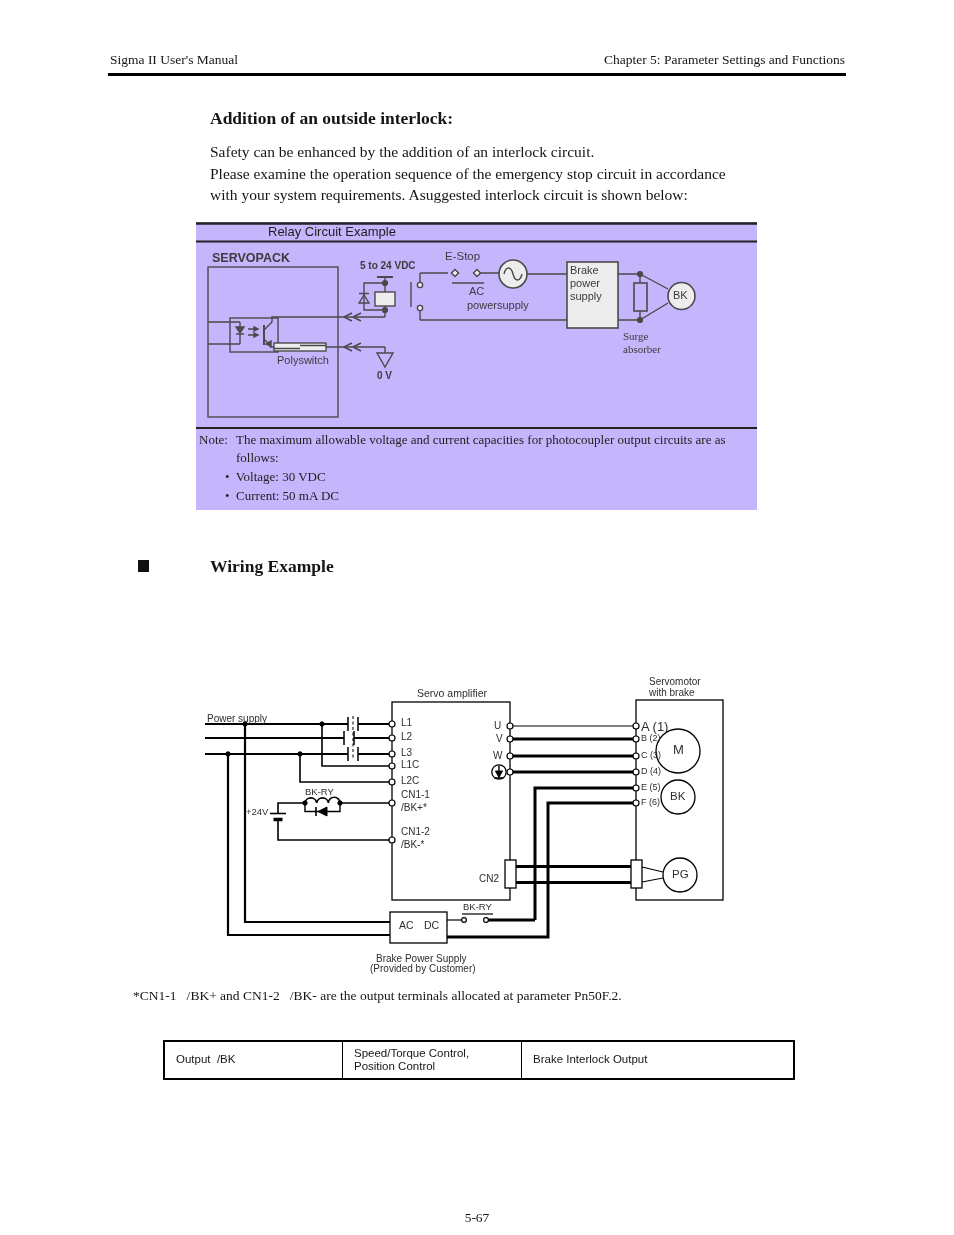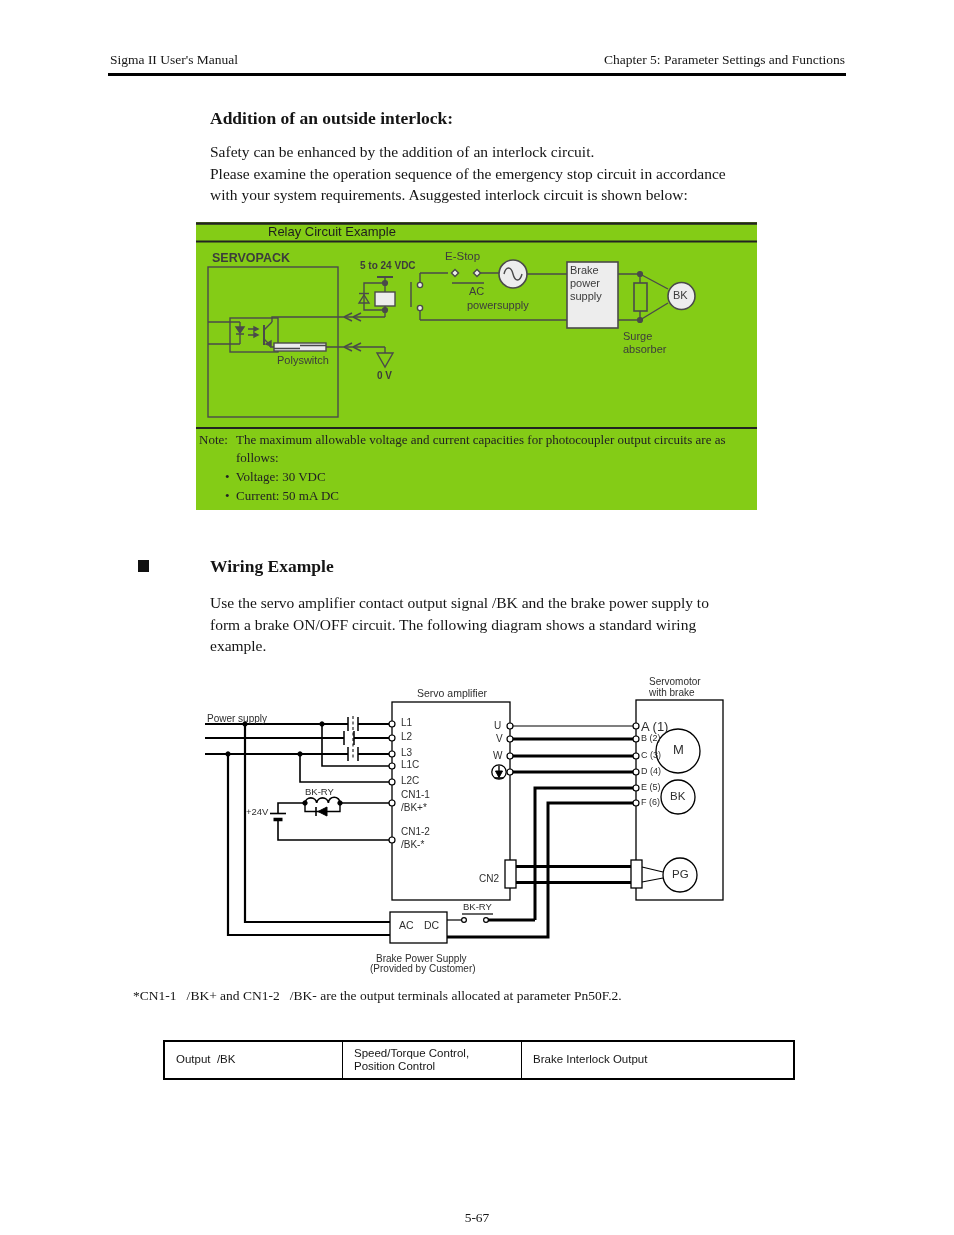--- a/index.html
+++ b/index.html
@@ -8,21 +8,21 @@
   .abs{position:absolute;}
   .pre{white-space:pre-line;}
   .prew{white-space:pre-wrap;}
   .hdr{font-size:13.5px;}
   .hrule{background:#000;}
   .h1{font-size:17.5px;font-weight:bold;}
   .body-text{font-size:15.5px;line-height:21.7px;}
   .fig{position:absolute;}
   .fig svg{position:absolute;left:0;top:0;}
   .fig .lbl{position:absolute;font-family:"Liberation Sans",sans-serif;color:#2e2e2e;line-height:1.15;}
-  .relay-fig{background:#84cc16;}
+  .relay-fig{background:#c4b5fd;}
   .relay-fig .lbl{color:#3c3c3c;}
   .note-text{position:absolute;font-family:"Liberation Serif",serif;font-size:13px;color:#222;}
   .sq{background:#111;}
   .ftable{position:absolute;display:flex;border:2px solid #000;background:#fff;}
   .ftable .cell{display:flex;align-items:center;box-sizing:border-box;padding-left:11px;
       font-family:"Liberation Sans",sans-serif;font-size:11.5px;line-height:13.5px;
       border-right:1.5px solid #000;white-space:pre-wrap;}
   .ftable .cell:last-child{border-right:none;}
   .pgnum{font-size:13.5px;}
 </style>
@@ -93,37 +93,34 @@
     <span class="lbl" style="left:72px;top:3px;font-size:13px;color:#1d1d1d;">Relay Circuit Example</span>
     <span class="lbl" style="left:16px;top:29px;font-size:12.5px;font-weight:bold;">SERVOPACK</span>
     <span class="lbl" style="left:164px;top:38px;font-size:10px;font-weight:bold;">5 to 24 VDC</span>
     <span class="lbl" style="left:249px;top:28px;font-size:11.5px;">E-Stop</span>
     <span class="lbl" style="left:273px;top:63px;font-size:11px;">AC</span>
     <span class="lbl" style="left:271px;top:77px;font-size:11px;">powersupply</span>
     <span class="lbl pre" style="left:374px;top:42px;font-size:11px;line-height:13px;">Brake
 power
 supply</span>
     <span class="lbl" style="left:477px;top:67px;font-size:11px;">BK</span>
-    <span class="lbl pre" style="left:427px;top:108px;font-size:11px;line-height:13px;">Surge
+    <span class="lbl pre" style="left:427px;top:108px;font-size:11px;line-height:13px;font-family:Liberation Serif, serif;">Surge
 absorber</span>
     <span class="lbl" style="left:37px;top:132px;font-size:11px;margin-left:44px;">Polyswitch</span>
     <span class="lbl" style="left:181px;top:148px;font-size:10px;font-weight:bold;">0 V</span>
 
     <span class="note-text" style="left:3px;top:210px;">Note:</span>
     <span class="note-text" style="left:40px;top:210px;">The maximum allowable voltage and current capacities for photocoupler output circuits are as</span>
     <span class="note-text" style="left:40px;top:228px;">follows:</span>
     <span class="note-text prew" style="left:29px;top:247px;">•  Voltage: 30 VDC</span>
     <span class="note-text prew" style="left:29px;top:266px;">•  Current: 50 mA DC</span>
   </div>
 
   <div class="abs sq" style="left:138px;top:560px;width:11px;height:12px;"></div>
   <div class="abs h1" style="left:210px;top:556px;">Wiring Example</div>
-  <div class="abs body-text pre" style="left:210px;top:592px;width:640px;">Use the servo amplifier contact output signal /BK and the brake power supply to
-form a brake ON/OFF circuit.  The following diagram shows a standard wiring
-example.</div>
 
   <div class="fig" style="left:190px;top:670px;width:620px;height:310px;">
     <svg width="620" height="310" viewBox="0 0 620 310">
       <g stroke="#000" fill="none">
 
         <path d="M15,54 H158 M168,54 H202 M15,68 H154 M164,68 H202 M15,84 H158 M168,84 H202" stroke-width="1.8"></path>
         <path d="M158,47 V61 M168,47 V61 M154,61 V75 M164,61 V75 M158,77 V91 M168,77 V91" stroke-width="1.5"></path>
         <path d="M163,46 V90" stroke-width="1" stroke-dasharray="3,2.5"></path>
         <path d="M132,54 V96 H202 M110,84 V112 H202" stroke-width="1.6"></path>
         <path d="M55,54 V252 H200 M38,84 V265 H200" stroke-width="2.2"></path>

